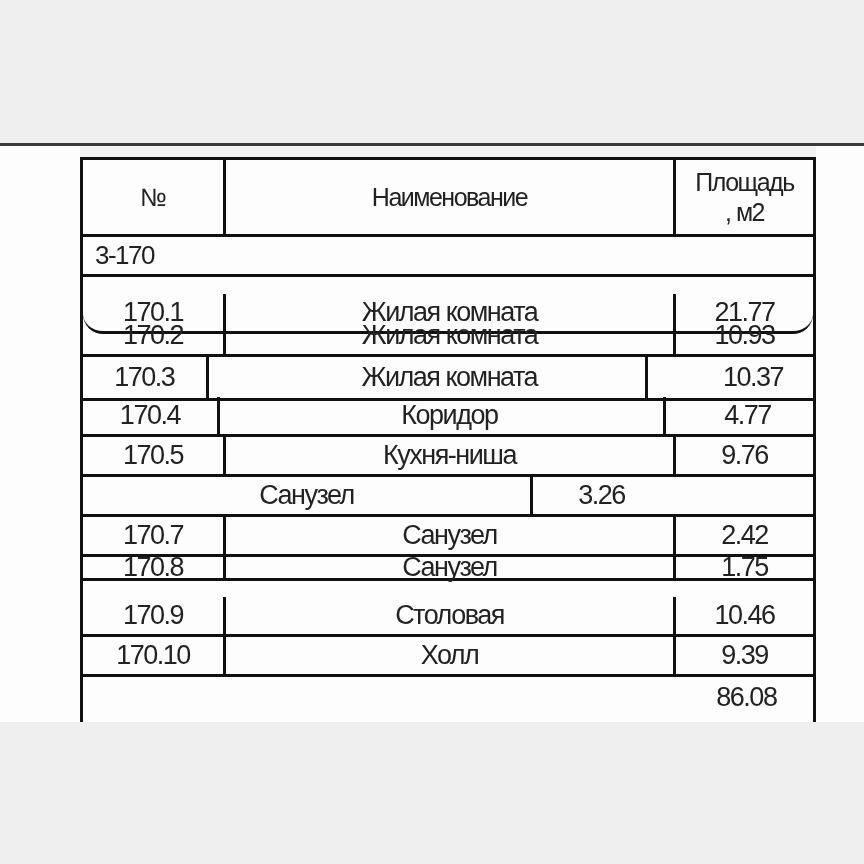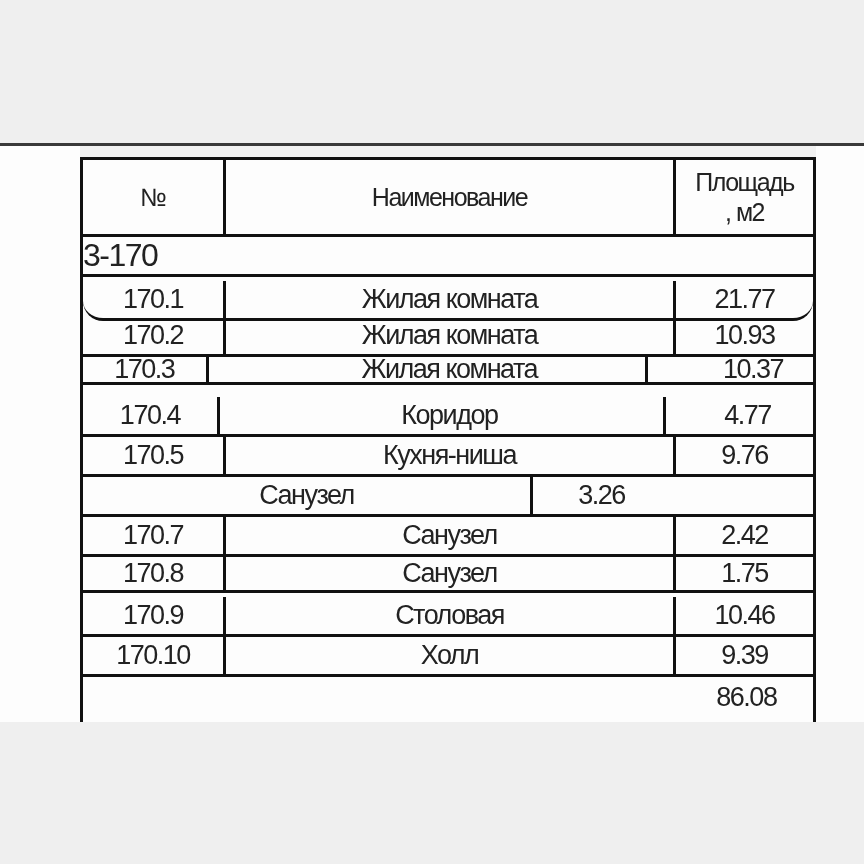--- a/index.html
+++ b/index.html
@@ -21,21 +21,21 @@
            border-bottom: 3px solid #111; box-sizing: border-box; }
 
   .row { position: absolute; left: 83px; width: 730px; display: flex; box-sizing: border-box; border-bottom: 3px solid #111; }
   .cell { box-sizing: border-box; display: flex; align-items: center; justify-content: center; font-size: 27px; letter-spacing: -1.5px; }
   .c1 { width: 143px; border-right: 3px solid #111; }
   .c2 { width: 450px; border-right: 3px solid #111; }
   .c3 { width: 137px; }
   .hdr .cell { font-size: 25px; }
   .hdr .c3 { flex-direction: column; line-height: 30px; font-size: 25px; }
   .group { justify-content: flex-start; }
-  .group .cell { width: 730px; justify-content: flex-start; padding-left: 0; font-size: 32px; }
+  .group .cell { width: 730px; justify-content: flex-start; padding-left: 12px; font-size: 26px; }
   .total { border-bottom: none; gap: 20px; }
   .total .spacer { width: 593px; }
   .partial { position: absolute; left: 86px; top: 570px; font-size: 26px; color: #555; letter-spacing: -1px; }
 </style>
 </head>
 <body>
 
 <div class="top-band"></div>
 <div class="top-rule"></div>
 
@@ -49,31 +49,31 @@
     <div class="cell c3">
       <span>Площадь</span>
       <span>, м2</span>
     </div>
   </div>
 
   <div class="row group" style="top:91px;height:40px;">
     <div class="cell">3-170</div>
   </div>
 
-  <div class="row" style="top:135px;height:40px;border-radius:20px;">
+  <div class="row" style="top:148px;height:40px;border-radius:20px;">
     <div class="cell c1">170.1</div>
     <div class="cell c2">Жилая комната</div>
     <div class="cell c3">21.77</div>
   </div>
   <div class="row" style="top:171px;height:40px;">
     <div class="cell c1">170.2</div>
     <div class="cell c2">Жилая комната</div>
     <div class="cell c3">10.93</div>
   </div>
-  <div class="row" style="top:211px;height:28px;gap:45px;">
+  <div class="row" style="top:211px;height:44px;gap:45px;">
     <div class="cell c1">170.3</div>
     <div class="cell c2">Жилая комната</div>
     <div class="cell c3">10.37</div>
   </div>
   <div class="row" style="top:251px;height:40px;gap:16px;">
     <div class="cell c1">170.4</div>
     <div class="cell c2">Коридор</div>
     <div class="cell c3">4.77</div>
   </div>
   <div class="row" style="top:291px;height:40px;">
@@ -83,21 +83,21 @@
   </div>
   <div class="row" style="top:331px;height:40px;">
     <div class="cell c2">Санузел</div>
     <div class="cell c3">3.26</div>
   </div>
   <div class="row" style="top:371px;height:40px;">
     <div class="cell c1">170.7</div>
     <div class="cell c2">Санузел</div>
     <div class="cell c3">2.42</div>
   </div>
-  <div class="row" style="top:411px;height:36px;">
+  <div class="row" style="top:411px;height:24px;">
     <div class="cell c1">170.8</div>
     <div class="cell c2">Санузел</div>
     <div class="cell c3">1.75</div>
   </div>
   <div class="row" style="top:451px;height:40px;">
     <div class="cell c1">170.9</div>
     <div class="cell c2">Столовая</div>
     <div class="cell c3">10.46</div>
   </div>
   <div class="row" style="top:491px;height:40px;">

